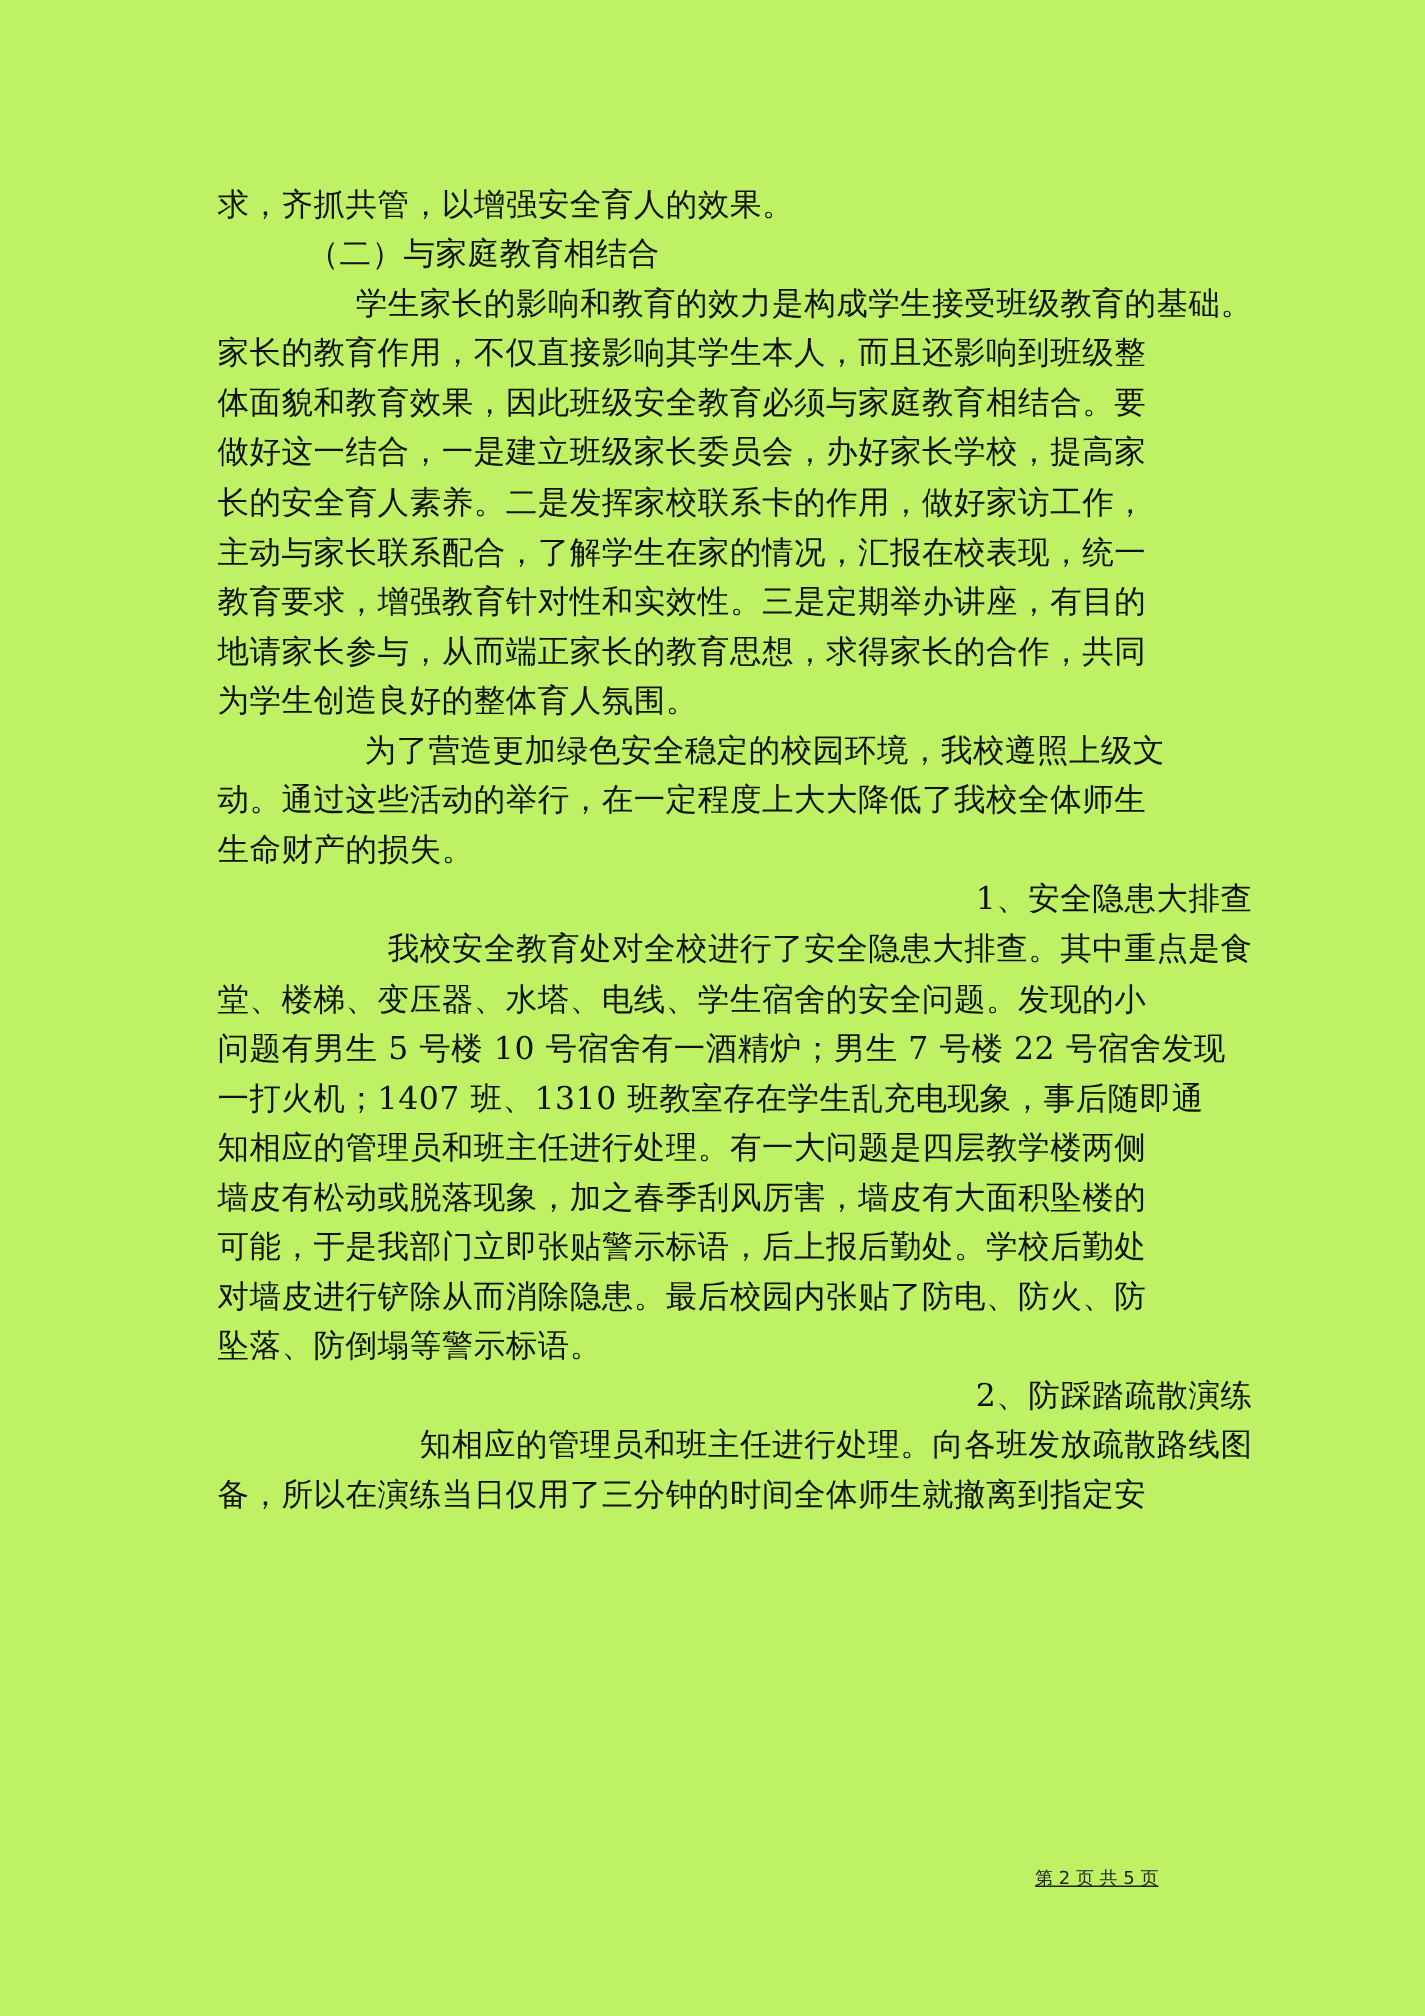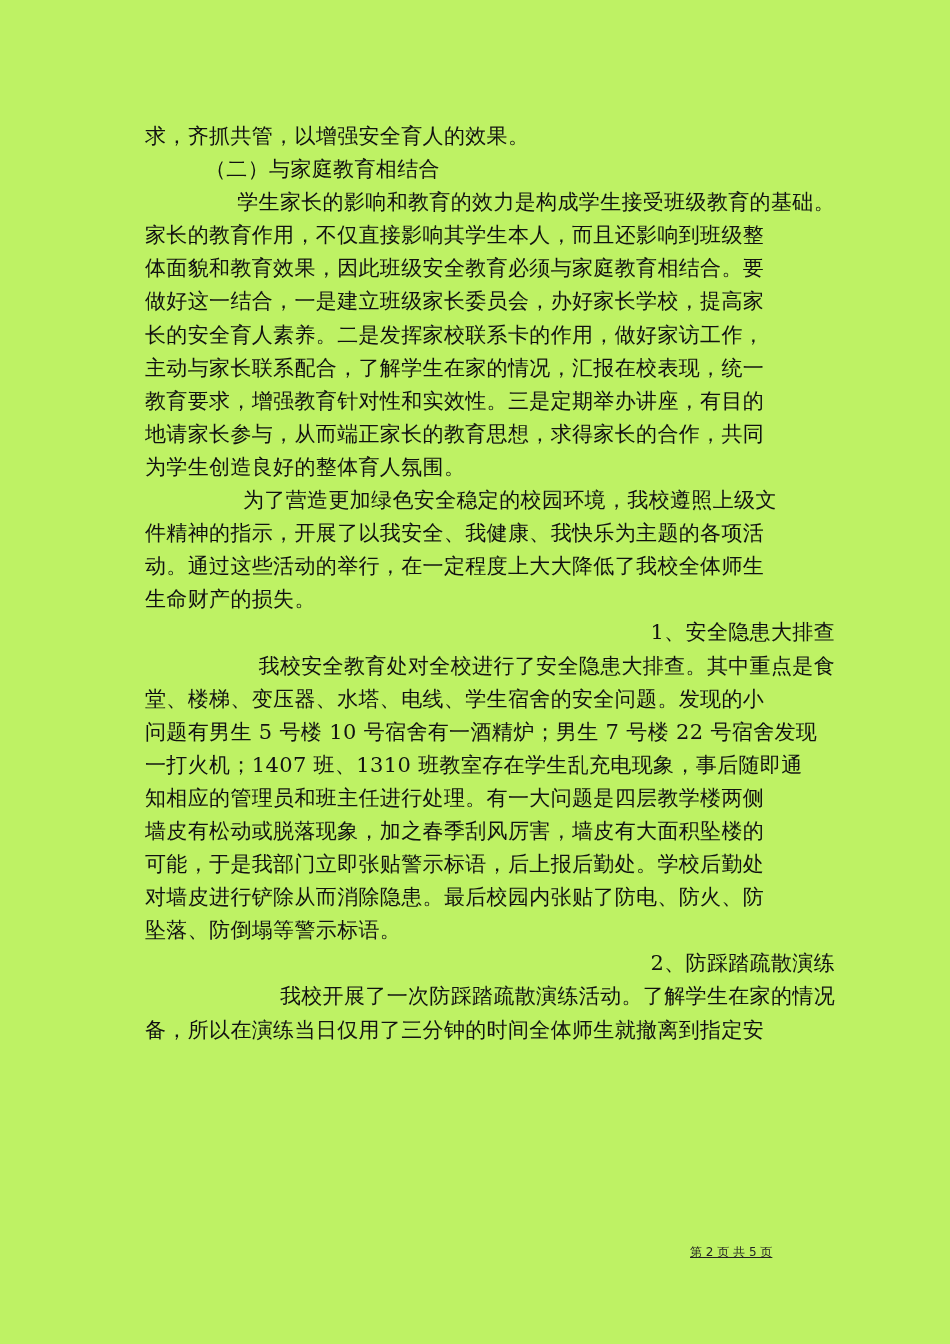--- a/index.html
+++ b/index.html
@@ -30,31 +30,30 @@
     <div class="line indent2">学生家长的影响和教育的效力是构成学生接受班级教育的基础。</div>
     <div class="line">家长的教育作用，不仅直接影响其学生本人，而且还影响到班级整</div>
     <div class="line">体面貌和教育效果，因此班级安全教育必须与家庭教育相结合。要</div>
     <div class="line">做好这一结合，一是建立班级家长委员会，办好家长学校，提高家</div>
     <div class="line">长的安全育人素养。二是发挥家校联系卡的作用，做好家访工作，</div>
     <div class="line">主动与家长联系配合，了解学生在家的情况，汇报在校表现，统一</div>
     <div class="line">教育要求，增强教育针对性和实效性。三是定期举办讲座，有目的</div>
     <div class="line">地请家长参与，从而端正家长的教育思想，求得家长的合作，共同</div>
     <div class="line">为学生创造良好的整体育人氛围。</div>
     <div class="line indent4">为了营造更加绿色安全稳定的校园环境，我校遵照上级文</div>
-    <div class="line">件精神的指示，开展了以我安全、我健康、我快乐为主题的各项活</div>
     <div class="line">动。通过这些活动的举行，在一定程度上大大降低了我校全体师生</div>
     <div class="line">生命财产的损失。</div>
     <div class="line indent2">1、安全隐患大排查</div>
     <div class="line indent2">我校安全教育处对全校进行了安全隐患大排查。其中重点是食</div>
     <div class="line">堂、楼梯、变压器、水塔、电线、学生宿舍的安全问题。发现的小</div>
     <div class="line">问题有男生 5 号楼 10 号宿舍有一酒精炉；男生 7 号楼 22 号宿舍发现</div>
     <div class="line">一打火机；1407 班、1310 班教室存在学生乱充电现象，事后随即通</div>
     <div class="line">知相应的管理员和班主任进行处理。有一大问题是四层教学楼两侧</div>
     <div class="line">墙皮有松动或脱落现象，加之春季刮风厉害，墙皮有大面积坠楼的</div>
     <div class="line">可能，于是我部门立即张贴警示标语，后上报后勤处。学校后勤处</div>
     <div class="line">对墙皮进行铲除从而消除隐患。最后校园内张贴了防电、防火、防</div>
     <div class="line">坠落、防倒塌等警示标语。</div>
     <div class="line indent2">2、防踩踏疏散演练</div>
-    <div class="line indent2">我校开展了一次防踩踏疏散演练活动。了解学生在家的情况</div>
+    <div class="line indent2">知相应的管理员和班主任进行处理。向各班发放疏散路线图</div>
     <div class="line">备，所以在演练当日仅用了三分钟的时间全体师生就撤离到指定安</div>
   </div>
   <div class="footer">第 2 页 共 5 页</div>
 </div>
 
 </body></html>

